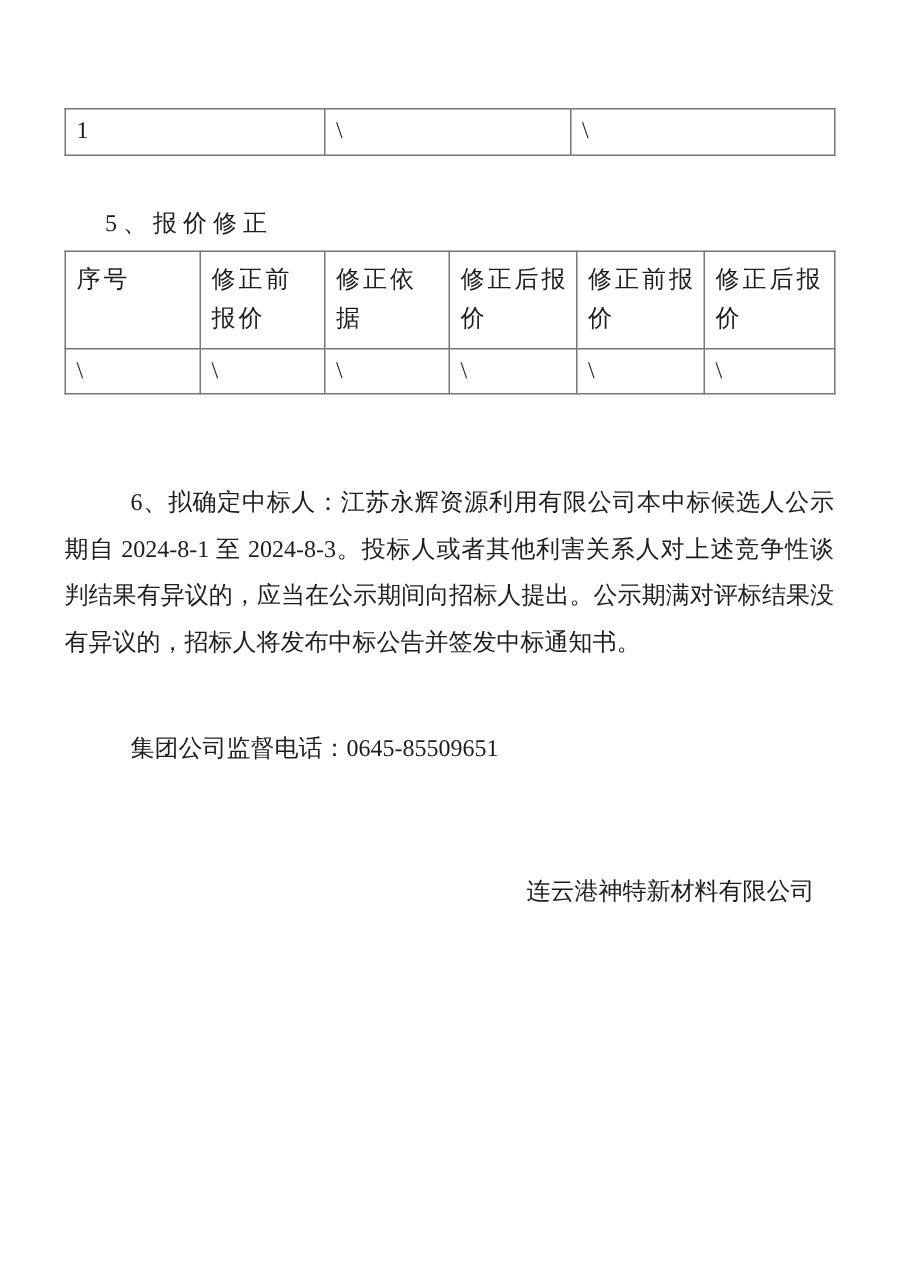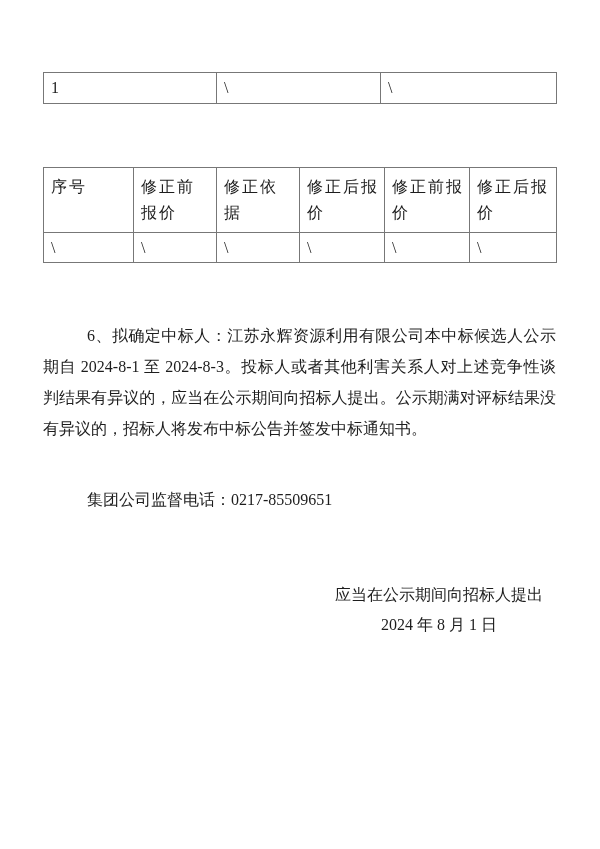--- a/index.html
+++ b/index.html
@@ -118,20 +118,21 @@
     </colgroup>
     <tbody>
       <tr>
         <td>1</td>
         <td>\</td>
         <td>\</td>
       </tr>
     </tbody>
   </table>
 
+  <div class="heading5">5、报价修正</div>
 
   <table class="t2">
     <colgroup>
       <col style="width:90px">
         <col style="width:83px">
         <col style="width:83px">
       <col style="width:85px">
         <col style="width:85px">
         <col style="width:87px">
     </colgroup>
@@ -151,23 +152,22 @@
         <td>\</td>
         <td>\</td>
         <td>\</td>
       </tr>
     </tbody>
   </table>
 
   <p class="para6">6、拟确定中标人：江苏永辉资源利用有限公司本中标候选人公示期自 2024-8-1 至  2024-8-3。投标人或者其他利害关系人对上述竞争性谈判结果有异议的，应当在公示期间向招标人提出。公示期满对评标结果没有异议的，招标人将发布中标公告并签发中标通知书。</p>
 
   <div class="contacts">
-    <div>集团公司监督电话：0217-85509651</div>
+    <div>集团公司监督电话：0645-85509651</div>
   </div>
 
   <div class="signature">
     <div class="inner">
-      <div class="sig-company">应当在公示期间向招标人提出</div>
-      <div class="sig-date">2024 年 8 月 1 日</div>
+      <div class="sig-company">连云港神特新材料有限公司</div>
     </div>
   </div>
 
 </div>
 
 </body></html>

